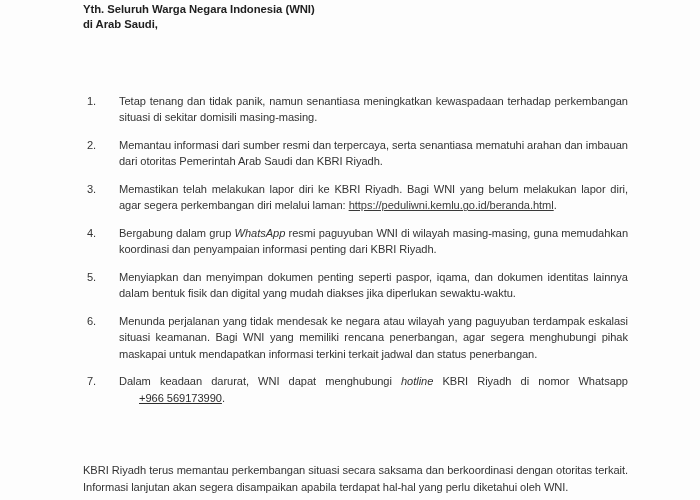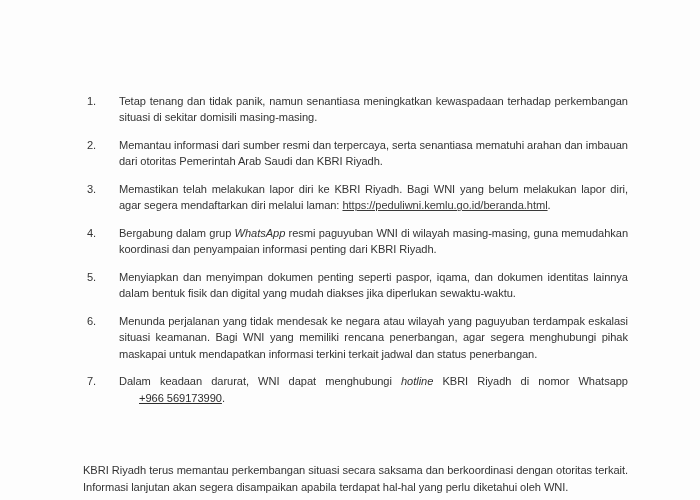--- a/index.html
+++ b/index.html
@@ -109,37 +109,41 @@
     color: #2b2b2b;
     white-space: nowrap;
     margin-left: 20px;
   }
 </style>
 </head>
 <body>
 
 <div id="page">
 
+  <div class="addressee">
+    <div>Yth. Seluruh Warga Negara Indonesia (WNI)</div>
+    <div>di Arab Saudi,</div>
+  </div>
 
 
   <div class="list">
 
     <div class="item">
       <span class="num">1.</span>
       <span class="body">Tetap tenang dan tidak panik, namun senantiasa meningkatkan kewaspadaan terhadap perkembangan situasi di sekitar domisili masing-masing.</span>
     </div>
 
     <div class="item">
       <span class="num">2.</span>
       <span class="body">Memantau informasi dari sumber resmi dan terpercaya, serta senantiasa mematuhi arahan dan imbauan dari otoritas Pemerintah Arab Saudi dan KBRI Riyadh.</span>
     </div>
 
     <div class="item">
       <span class="num">3.</span>
-      <span class="body"><span>Memastikan telah melakukan lapor diri ke KBRI Riyadh. Bagi WNI yang belum melakukan lapor diri, agar segera mendaftarkan diri melalui laman: </span><a class="link" href="#">https://peduliwni.kemlu.go.id/beranda.html</a><span>.</span></span>
+      <span class="body"><span>Memastikan telah melakukan lapor diri ke KBRI Riyadh. Bagi WNI yang belum melakukan lapor diri, agar segera perkembangan diri melalui laman: </span><a class="link" href="#">https://peduliwni.kemlu.go.id/beranda.html</a><span>.</span></span>
     </div>
 
     <div class="item">
       <span class="num">4.</span>
       <span class="body"><span>Bergabung dalam grup </span><span class="it">WhatsApp</span><span> resmi paguyuban WNI di wilayah masing-masing, guna memudahkan koordinasi dan penyampaian informasi penting dari KBRI Riyadh.</span></span>
     </div>
 
     <div class="item">
       <span class="num">5.</span>
       <span class="body">Menyiapkan dan menyimpan dokumen penting seperti paspor, iqama, dan dokumen identitas lainnya dalam bentuk fisik dan digital yang mudah diakses jika diperlukan sewaktu-waktu.</span>

